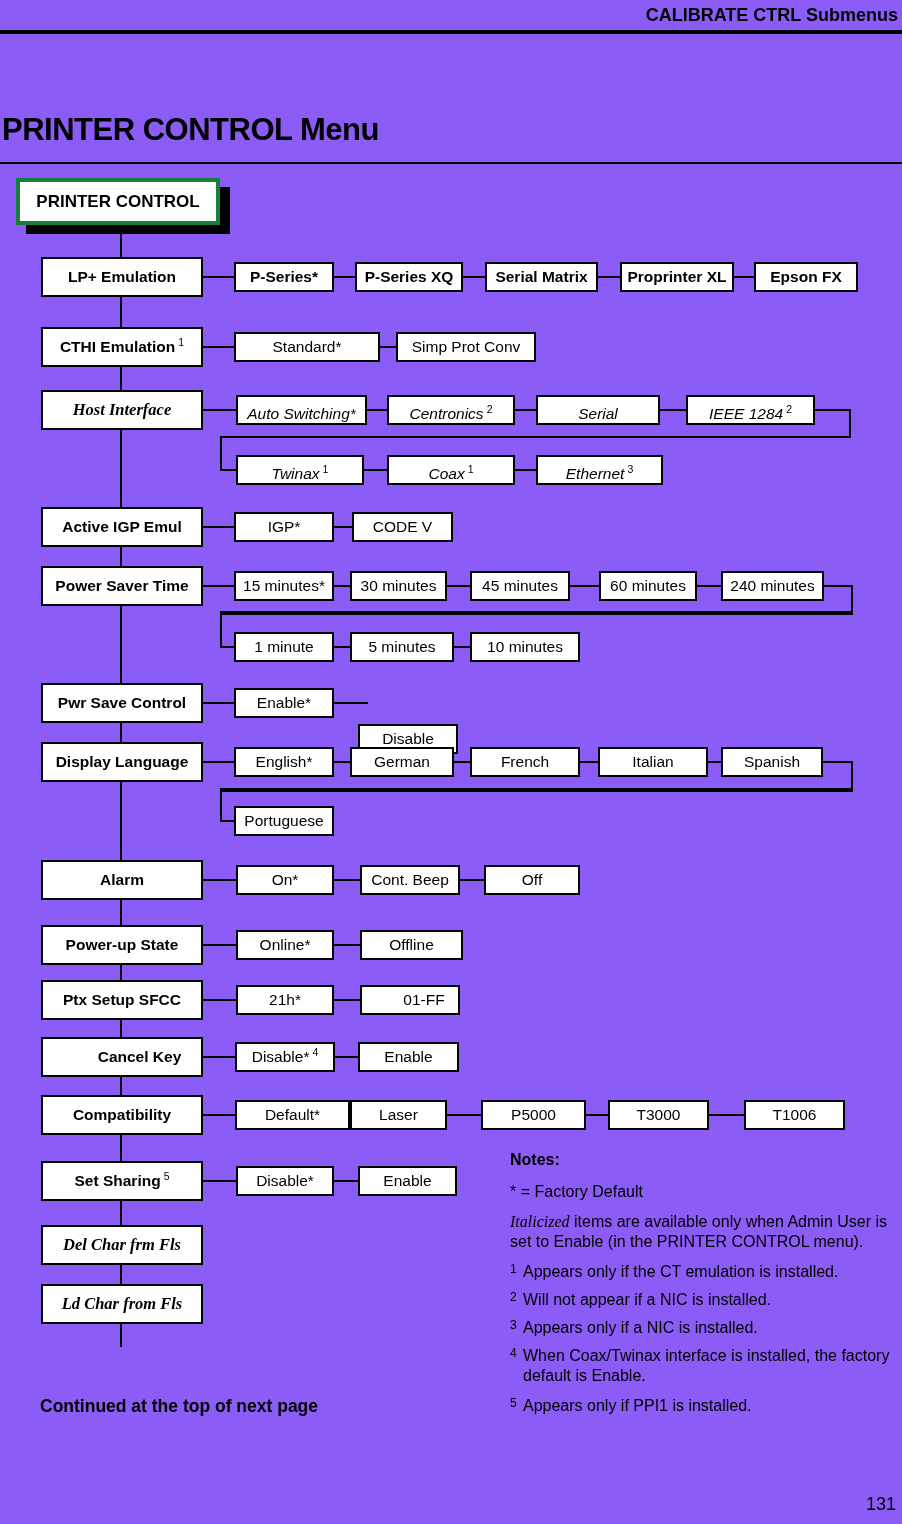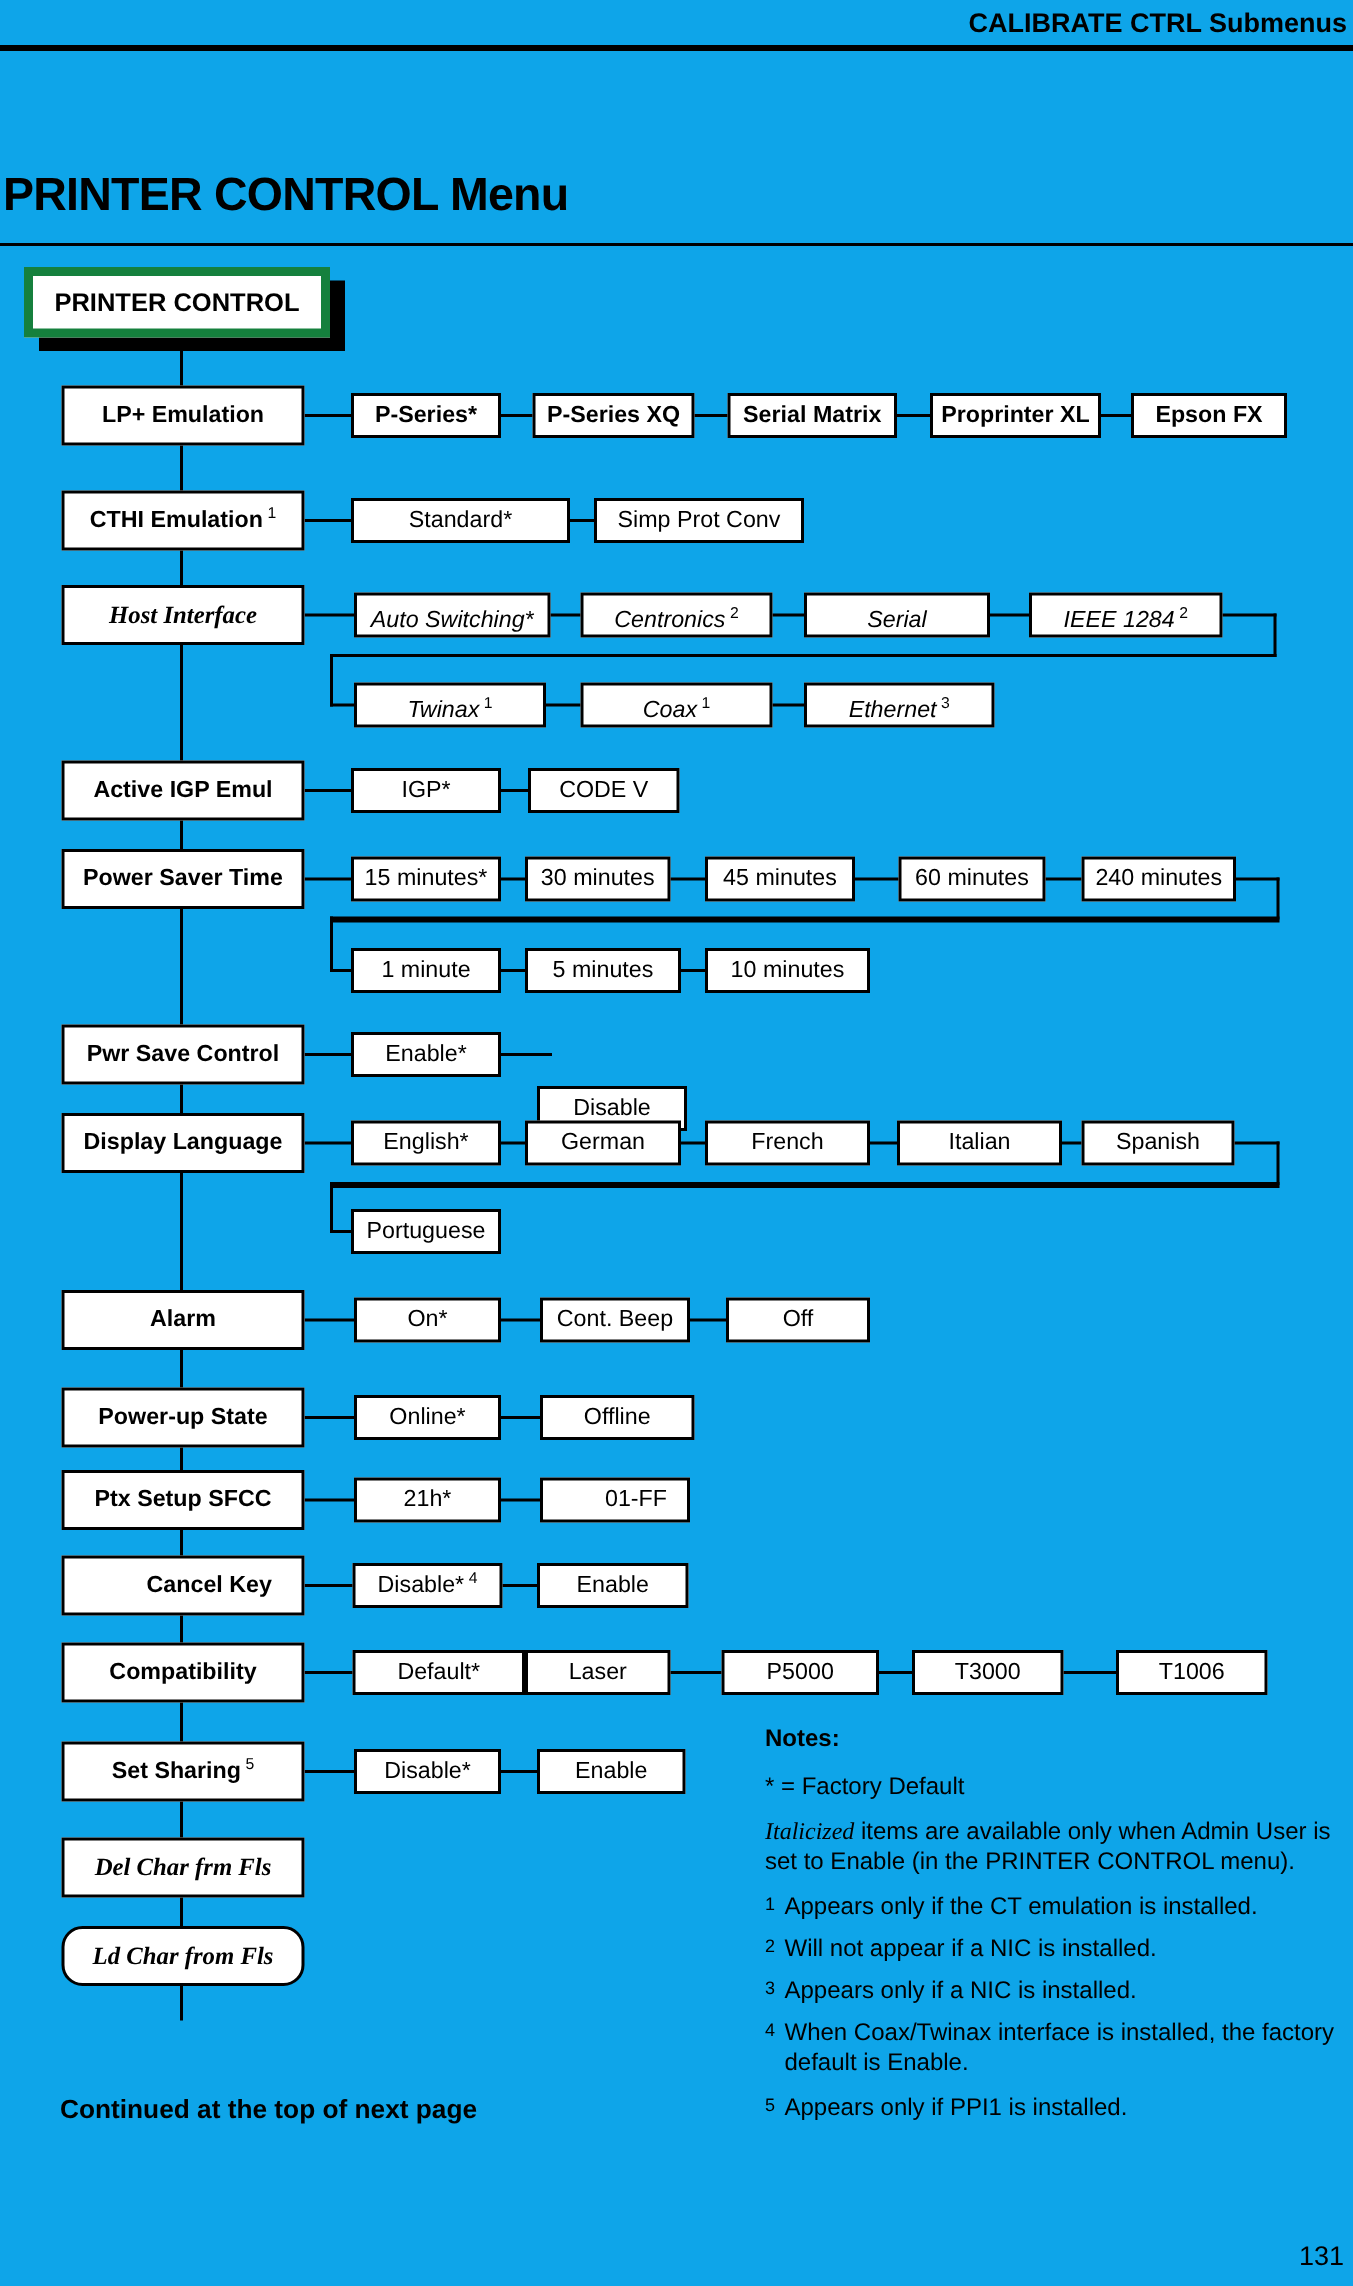--- a/index.html
+++ b/index.html
@@ -1,34 +1,34 @@
 <!DOCTYPE html>
 <html><head>
 <meta charset="utf-8">
 <style>
   html,body{margin:0;padding:0;background:#fff;}
-  .page{position:relative;width:902px;height:1524px;background:#0ea5e9;overflow:hidden;
+  .page{position:relative;width:902px;height:1524px;background:#8b5cf6;overflow:hidden;
         font-family:"Liberation Sans",sans-serif;color:#000;}
   
   .hline,.vline{position:absolute;background:#000;z-index:1;}
   .rule{position:absolute;left:0;width:902px;background:#000;}
   
   .running-head{position:absolute;top:5px;right:4px;font-size:18px;font-weight:bold;}
   .title{position:absolute;left:2px;top:112px;margin:0;font-size:31px;font-weight:bold;letter-spacing:-0.5px;}
   
   .box{position:absolute;box-sizing:border-box;background:#fff;border:2px solid #000;
        display:flex;align-items:center;justify-content:center;font-size:15.5px;z-index:2;}
   .lbl{white-space:nowrap;}
   .menu{left:41px;width:162px;height:40px;font-weight:bold;}
   .opt{height:30px;}
   .b{font-weight:bold;}
   .it{font-style:italic;align-items:flex-end;}
   .serif-it{font-family:"Liberation Serif",serif;font-style:italic;font-weight:bold;font-size:16.5px;}
   .root-box{position:absolute;left:16px;top:178px;width:204px;height:47px;box-sizing:border-box;
-            background:#fff;border:6px solid #15803d;box-shadow:10px 9px 0 #000;
+            background:#fff;border:4px solid #15803d;box-shadow:10px 9px 0 #000;
             display:flex;align-items:center;justify-content:center;
             font-size:17px;font-weight:bold;z-index:2;}
   sup{font-size:10.5px;font-style:normal;font-weight:400;margin-left:3px;line-height:0;}
   sup:empty{display:none;}
   
   .notes{position:absolute;left:510px;top:1150px;width:392px;font-size:16px;line-height:20px;}
   .notes-heading{font-weight:bold;margin:0;}
   .note{margin:0;display:flex;align-items:flex-start;}
   .note-sup{font-size:12px;flex:0 0 13px;margin-top:-3px;}
   .note-sup:empty{display:none;}
@@ -115,21 +115,21 @@
     </div>
   <div class="box menu" style="top:1095px;">
       <span class="lbl"><span>Compatibility</span></span>
     </div>
   <div class="box menu" style="top:1161px;">
       <span class="lbl"><span>Set Sharing</span><sup>5</sup></span>
     </div>
   <div class="box menu serif-it" style="top:1225px;">
       <span class="lbl"><span>Del Char frm Fls</span></span>
     </div>
-  <div class="box menu serif-it" style="top:1284px;border-radius:14px;">
+  <div class="box menu serif-it" style="top:1284px;">
       <span class="lbl"><span>Ld Char from Fls</span></span>
     </div>
 
   <div class="box opt b" style="left:234px;top:262px;width:100px;">
       <span class="lbl"><span>P-Series*</span></span>
     </div>
   <div class="box opt b" style="left:355px;top:262px;width:108px;">
       <span class="lbl"><span>P-Series XQ</span></span>
     </div>
   <div class="box opt b" style="left:485px;top:262px;width:113px;">

